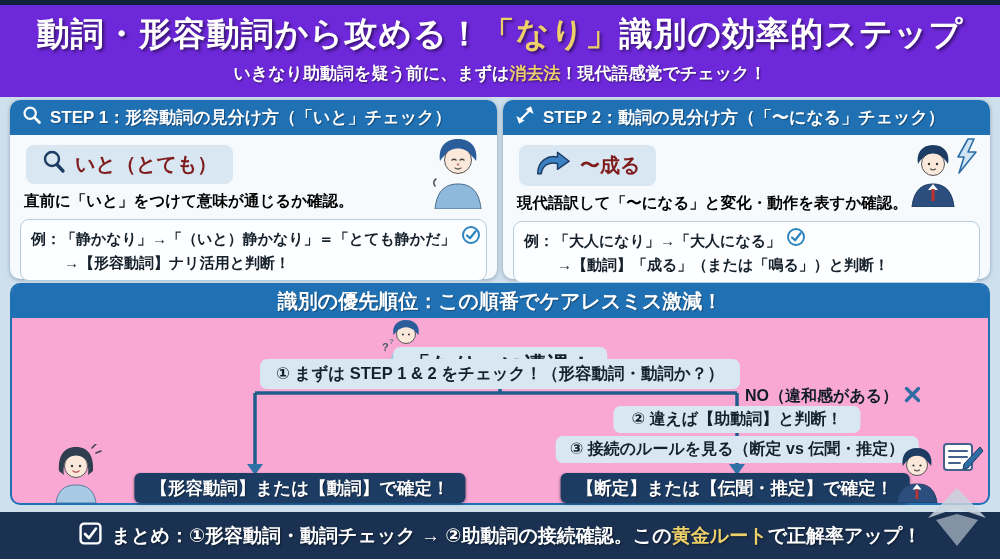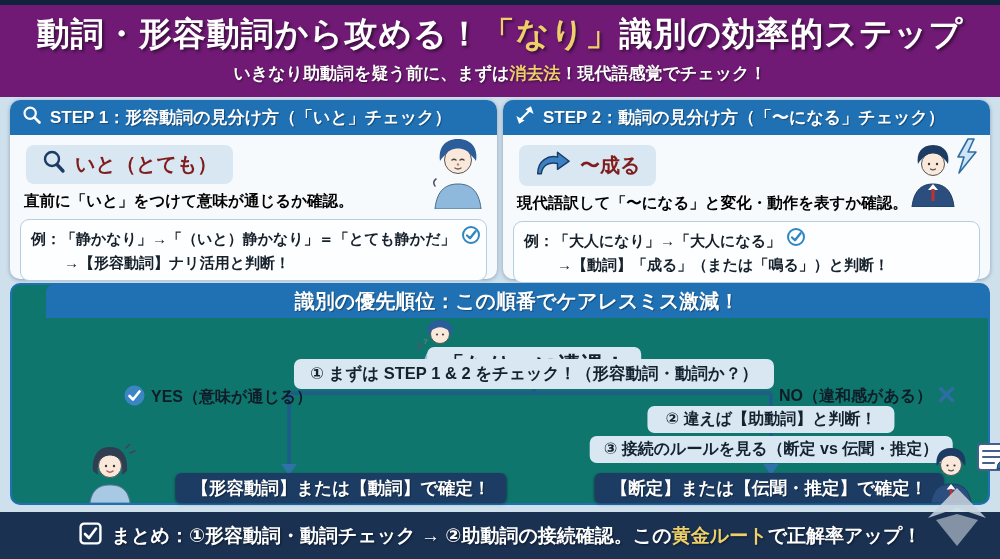--- a/index.html
+++ b/index.html
@@ -8,21 +8,21 @@
     width:1000px;height:559px;
     overflow:hidden;
     background:#cfe0ed;
     font-family:"Liberation Sans","DejaVu Sans",sans-serif;
     -webkit-font-smoothing:antialiased;
   }
   .gold{color:#eed06a;}
   
   .header{
     position:absolute;left:0;top:0;width:1000px;height:97px;
-    background:#701a75;border-top:5px solid #11223c;box-sizing:border-box;
+    background:#6d28d9;border-top:5px solid #11223c;box-sizing:border-box;
     text-align:center;color:#fff;
   }
   .title{
     margin-top:7px;font-size:33px;font-weight:bold;letter-spacing:1px;
     text-shadow:2px 2px 3px rgba(0,0,0,.5);white-space:nowrap;
   }
   .subtitle{
     margin-top:5px;font-size:17px;font-weight:bold;
     text-shadow:1px 1px 2px rgba(0,0,0,.5);white-space:nowrap;
   }
@@ -50,22 +50,22 @@
   .example-box{
     border:1.5px solid #b6cedf;background:#fdfeff;border-radius:9px;
     padding:5px 10px;font-size:15px;font-weight:bold;color:#15202b;line-height:1.55;
   }
   .ex-line{display:flex;align-items:center;gap:5px;white-space:nowrap;}
   .ex-line.indent{padding-left:33px;}
   .person{position:absolute;}
   
   .priority{
     position:absolute;left:10px;top:283px;width:980px;height:222px;
-    box-sizing:border-box;background:#0f766e;
-    border:2px solid #2071b4;border-radius:10px;padding-left:34px;
+    box-sizing:border-box;background:#f9a8d4;
+    border:2px solid #2071b4;border-radius:10px;
   }
   .priority-header{
     height:33px;background:#2071b4;border-radius:7px 7px 0 0;
     display:flex;align-items:center;justify-content:center;
     color:#fff;font-size:20px;font-weight:bold;
     text-shadow:1px 1px 1px rgba(0,0,0,.35);
   }
   .flow{position:relative;width:976px;height:185px;}
   .flow-lines{position:absolute;left:0;top:0;z-index:0;}
   .flow-badge{
@@ -82,21 +82,21 @@
     font-size:16px;font-weight:bold;color:#0f1c28;white-space:nowrap;
   }
   .yes-label{left:78px;top:67px;}
   .no-label{left:733px;top:68px;}
   .result-pill{
     position:absolute;transform:translateX(-50%);z-index:2;
     background:#1d3c63;color:#fff;border-radius:6px;
     font-size:17.5px;font-weight:bold;padding:3px 16px;white-space:nowrap;
     box-shadow:0 1px 3px rgba(0,0,0,.4);text-shadow:1px 1px 1px rgba(0,0,0,.4);
   }
-  .result-left{left:295px;top:155px;}
+  .result-left{left:288px;top:155px;}
   .result-right{left:723px;top:155px;}
   .flow .person{z-index:2;}
   
   .footer{
     position:absolute;left:0;top:512px;width:1000px;height:47px;
     background:#1a3152;display:flex;align-items:center;justify-content:center;gap:10px;
     color:#fff;font-size:19px;font-weight:bold;white-space:nowrap;
     text-shadow:1px 1px 2px rgba(0,0,0,.5);
   }
   .decor{position:absolute;left:924px;top:488px;z-index:5;pointer-events:none;}
@@ -232,29 +232,20 @@
           <circle cx="29" cy="16.5" r="1" fill="#333"></circle>
         <path d="M10 44 C12 32 18 29 26 29 C34 29 40 32 42 44 Z" fill="#9ec4e2"></path>
         <text x="2" y="33" font-size="11" font-weight="bold" fill="#4a5a6a">?</text>
         <text x="9" y="26" font-size="8" font-weight="bold" fill="#6a7a8a">?</text>
       </svg>
     </span>
 
     <div class="flow-badge encounter">「なり」に遭遇！</div>
     <div class="flow-badge first-check">① まずは STEP 1 &amp; 2 をチェック！（形容動詞・動詞か？）</div>
 
-    <div class="branch-label yes-label">
-      <span>
-        <svg width="21" height="21" viewBox="0 0 21 21">
-            <circle cx="10.5" cy="10.5" r="10" fill="#3c85c5"></circle>
-            <path d="M5.5 11 L9 14.5 L15.5 6.5" fill="none" stroke="#fff" stroke-width="2.6" stroke-linecap="round" stroke-linejoin="round"></path>
-          </svg>
-      </span>
-      <span>YES（意味が通じる）</span>
-    </div>
 
     <div class="branch-label no-label">
       <span>NO（違和感がある）</span>
       <span>
         <svg width="17" height="17" viewBox="0 0 17 17">
             <path d="M2.5 2.5 L14.5 14.5 M14.5 2.5 L2.5 14.5" stroke="#2e6da4" stroke-width="3.4" stroke-linecap="round"></path>
           </svg>
       </span>
     </div>
 

